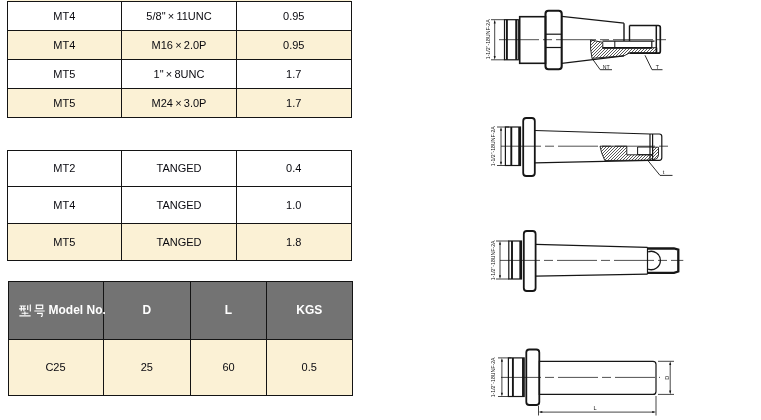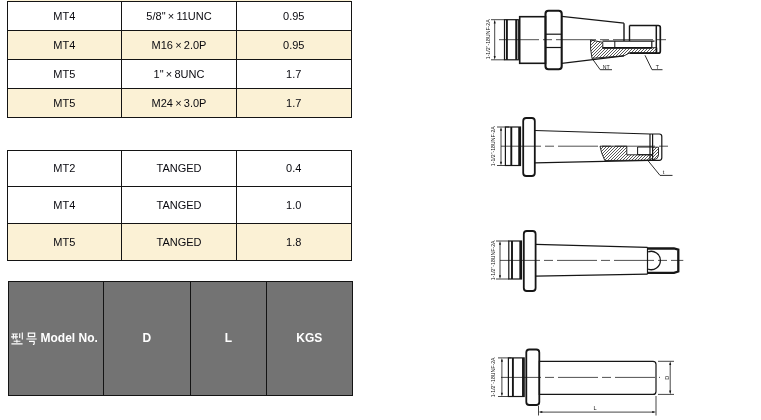--- a/index.html
+++ b/index.html
@@ -1,19 +1,19 @@
 <!DOCTYPE html>
 <html><head>
 <meta charset="utf-8">
 <style>
 html,body{margin:0;padding:0;background:#fff;width:761px;height:420px;overflow:hidden;}
 body{font-family:"Liberation Sans",sans-serif;}
 .tbl{position:absolute;border-collapse:collapse;table-layout:fixed;}
 .tbl td{border:1.5px solid #141414;text-align:center;vertical-align:middle;
-  font-size:11px;color:#09090f;padding:0;box-sizing:border-box;}
+  font-size:11px;color:#09090f;padding:8px;box-sizing:border-box;}
 .cream{background:#fbf1d5;}
 #t3 td.hd{background:#737373;color:#fff;font-weight:bold;font-size:12px;}
 #t3 tr{height:28.1px;}
 #t3 tr:first-child{height:28.2px;}
 #t1 tr{height:28.4px;}
 #t2 tr{height:29px;}
 #topstrip{position:absolute;left:8px;top:0;width:343px;height:2px;background:#fbf1d5;}
 #dwg{position:absolute;left:0;top:0;}
 </style>
 </head>
@@ -80,20 +80,26 @@
                 <path d="M2.3,1.1 L8.7,1.1 L8.7,4.6 L2.3,4.6 Z M0.3,7 L10.7,7 M3,9.3 L8.2,9.3 L8.2,11.6 Q8.2,12.6 6.9,12.6"></path>
               </g>
             </svg>
             <span style="margin-left:4px;white-space:nowrap;">Model No.</span>
           </div>
         </td>
         <td class="hd" style="width:87.5px;">D</td>
         <td class="hd" style="width:76px;">L</td>
         <td class="hd">KGS</td>
       </tr>
+<tr class="cream">
+        <td>C25</td>
+        <td>25</td>
+        <td>60</td>
+        <td>0.5</td>
+      </tr>
 </tbody>
   </table>
 
 <svg id="dwg" width="761" height="420" viewBox="0 0 761 420">
 <defs>
 <pattern id="ht" patternUnits="userSpaceOnUse" width="3" height="3">
   <path d="M-0.8,0.8 L0.8,-0.8 M0,3 L3,0 M2.2,3.8 L3.8,2.2" stroke="#161616" stroke-width="0.72" fill="none"></path>
 </pattern>
 </defs>
 <g stroke="#161616" fill="none" stroke-width="1.2">

